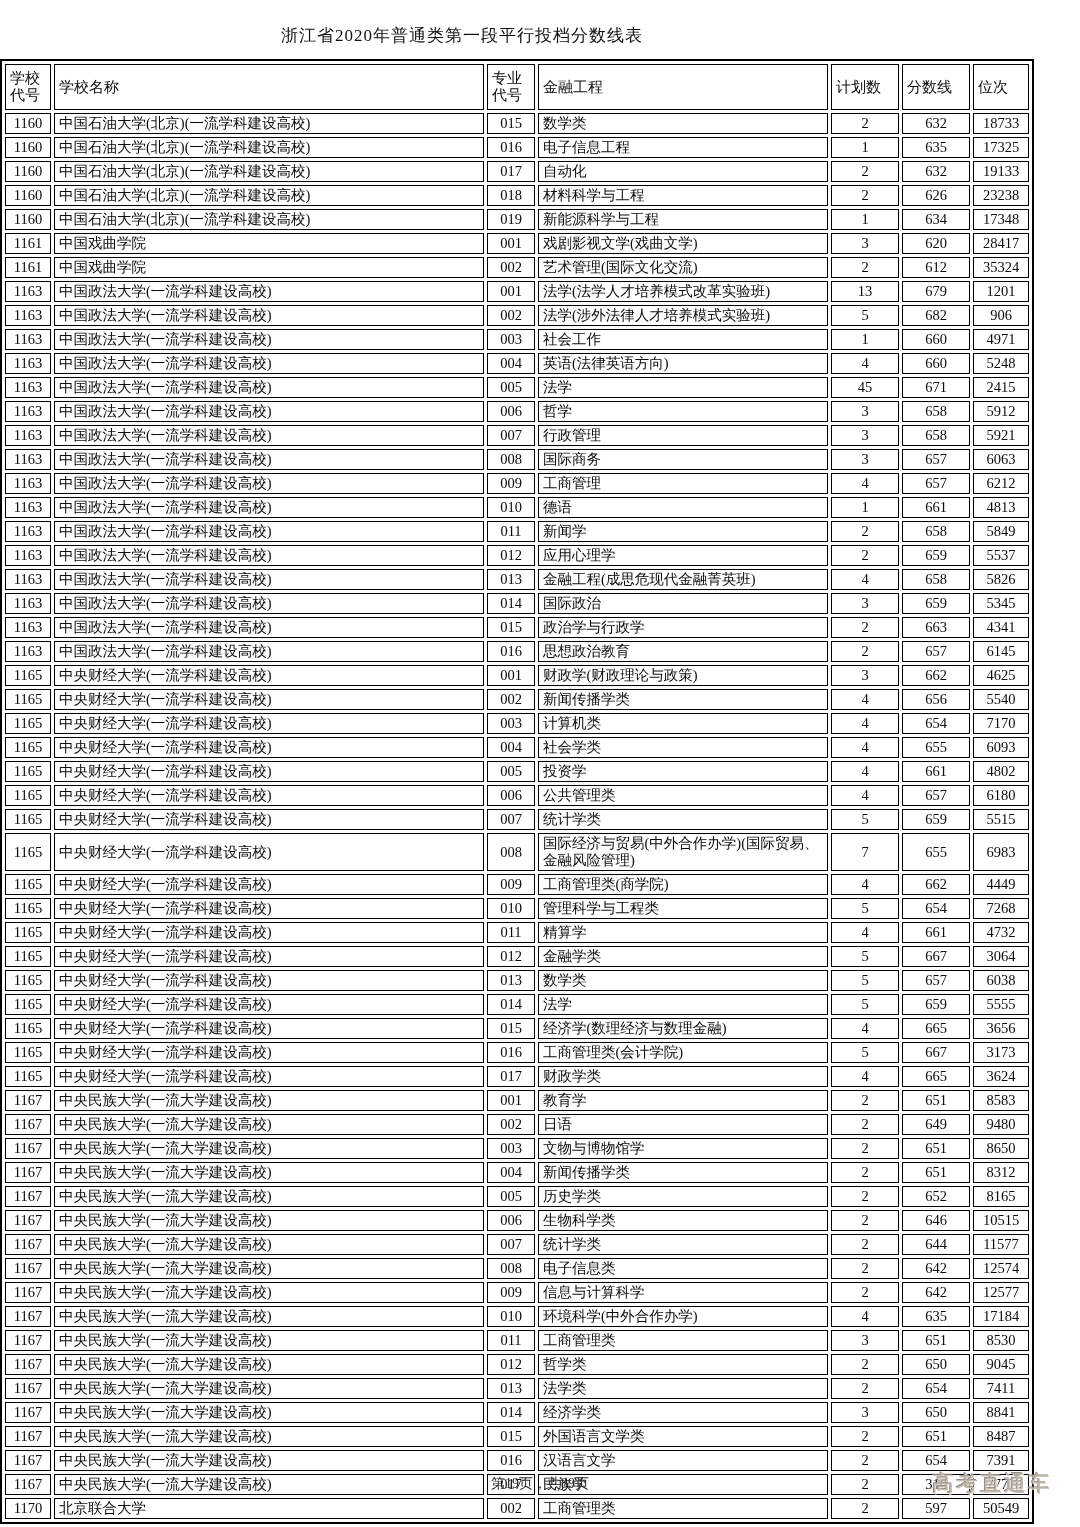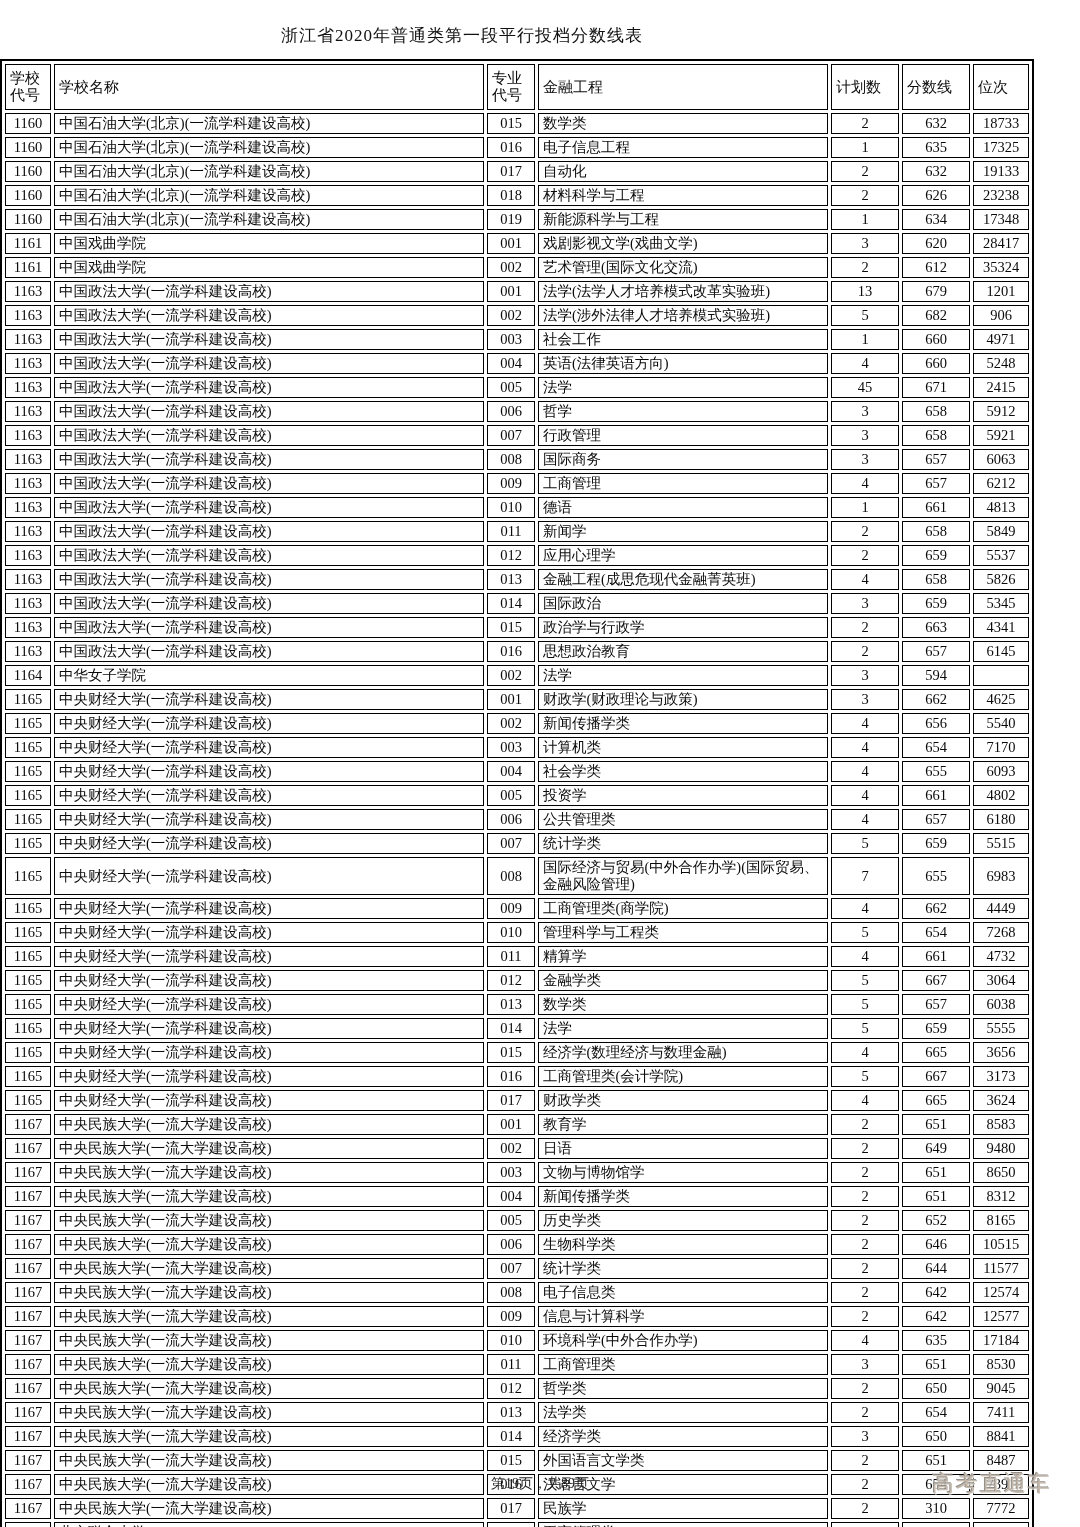--- a/index.html
+++ b/index.html
@@ -283,29 +283,20 @@
         <tr>
           <td class="a-center">1163</td>
           <td class="a-left">中国政法大学(一流学科建设高校)</td>
           <td class="a-center">016</td>
           <td class="a-left">思想政治教育</td>
           <td class="a-center">2</td>
           <td class="a-center">657</td>
           <td class="a-center">6145</td>
         </tr>
         <tr>
-          <td class="a-center">1164</td>
-          <td class="a-left">中华女子学院</td>
-          <td class="a-center">002</td>
-          <td class="a-left">法学</td>
-          <td class="a-center">3</td>
-          <td class="a-center">594</td>
-          <td class="a-center"></td>
-        </tr>
-        <tr>
           <td class="a-center">1165</td>
           <td class="a-left">中央财经大学(一流学科建设高校)</td>
           <td class="a-center">001</td>
           <td class="a-left">财政学(财政理论与政策)</td>
           <td class="a-center">3</td>
           <td class="a-center">662</td>
           <td class="a-center">4625</td>
         </tr>
         <tr>
           <td class="a-center">1165</td>

